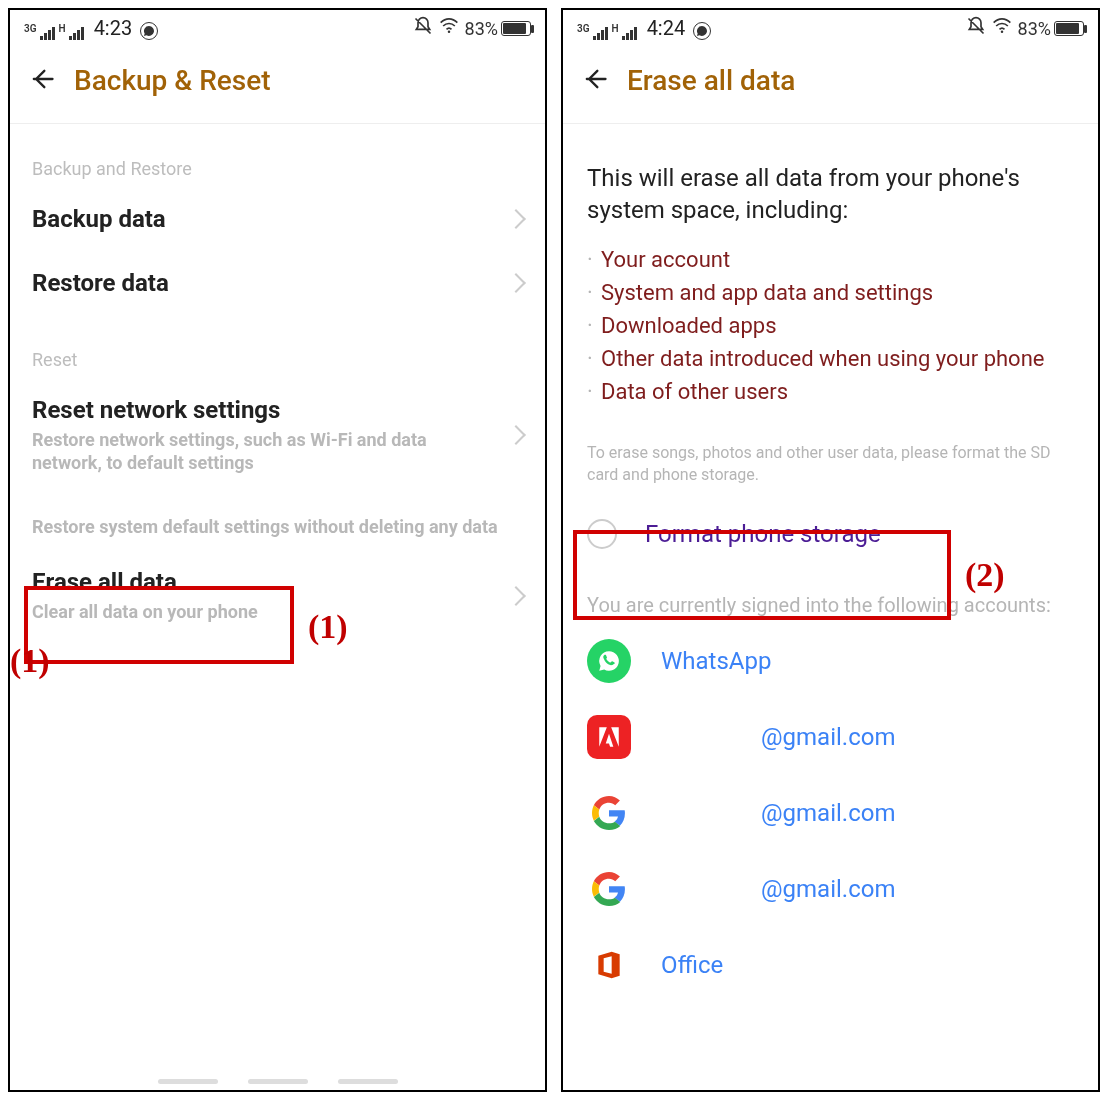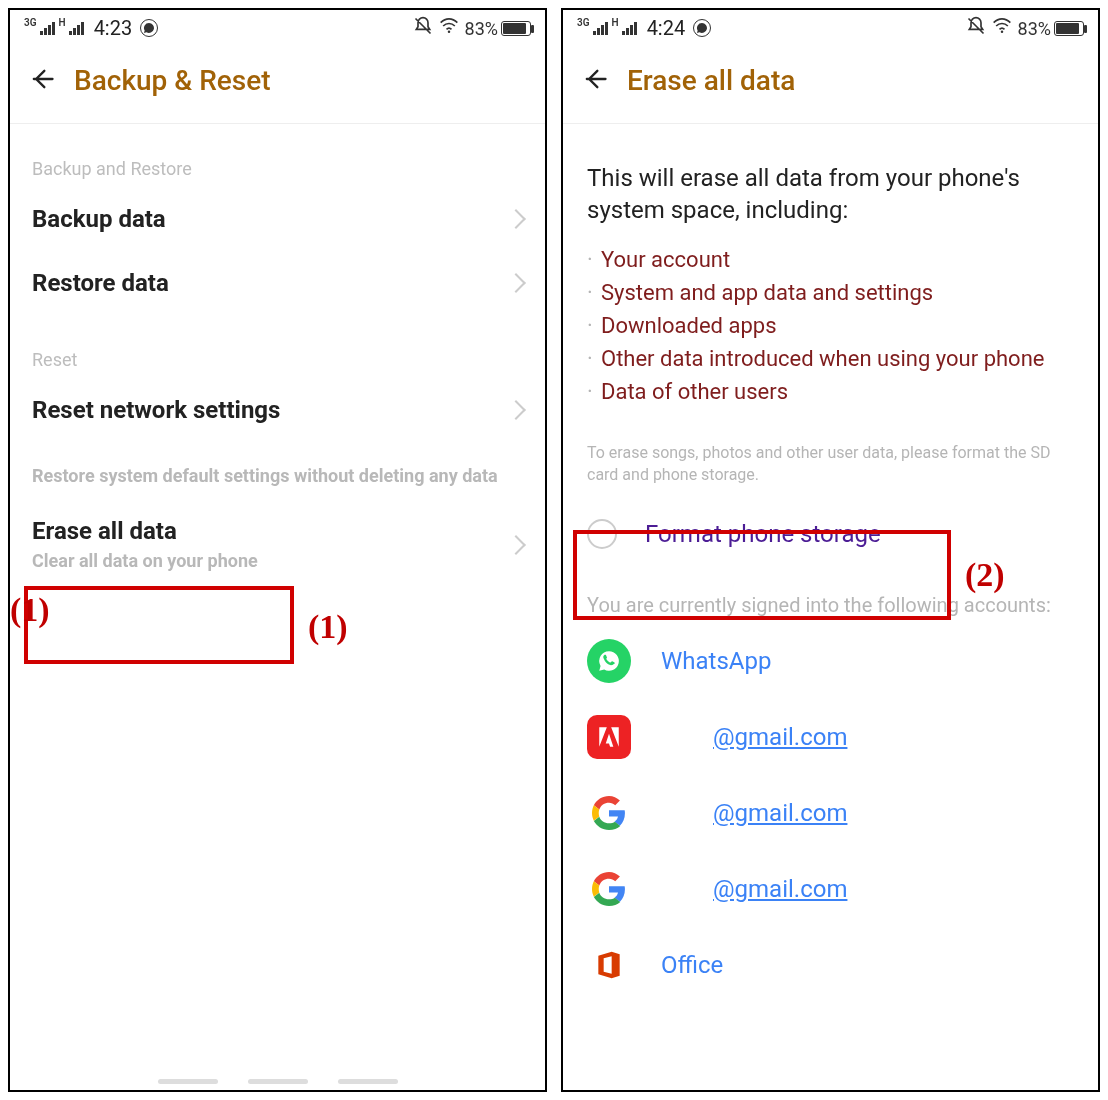--- a/index.html
+++ b/index.html
@@ -22,21 +22,21 @@
   }
   
   .status-bar {
     display: flex;
     justify-content: space-between;
     align-items: center;
     padding: 6px 14px 2px 14px;
     font-size: 18px;
     color: #333;
   }
-  .status-left { display: flex; align-items: center; gap: 2px; }
+  .status-left { display: flex; align-items: flex-end; gap: 2px; }
   .status-right { display: flex; align-items: center; gap: 6px; }
   .sig { display:inline-flex; align-items:flex-end; gap:1px; margin-right:2px;}
   .sig .bar { width:3px; background:#333; }
   .sig .b1{height:4px}.sig .b2{height:7px}.sig .b3{height:10px}.sig .b4{height:13px}
   .sig-label { font-size:10px; font-weight:600; position:relative; top:-6px; margin-right:1px;}
   .clock { font-size:20px; margin-left:6px; margin-right:6px; color:#222;}
   .wa-icon { width:18px; height:18px; border:1.5px solid #333; border-radius:50%; display:inline-flex; align-items:center; justify-content:center; font-size:11px; }
   .batt { display:inline-flex; align-items:center; gap:3px; font-size:18px; }
   .batt-body { width:30px; height:15px; border:1.5px solid #333; border-radius:3px; position:relative; }
   .batt-body::after { content:""; position:absolute; right:-4px; top:3px; width:3px; height:8px; background:#333; border-radius:1px;}
@@ -73,21 +73,21 @@
   .bullet-item { font-size:22px; color:#7f1d1d; line-height:1.5; padding-left:14px; position:relative; }
   .bullet-item::before { content:"·"; position:absolute; left:0; top:0; color:#b5b5b5; font-size:22px;}
   .hint-text { font-size:16px; color:#b5b5b5; padding: 26px 24px 10px 24px; line-height:1.4;}
   .format-row { display:flex; align-items:center; gap:28px; padding: 22px 24px; position:relative;}
   .radio-circle { width:30px; height:30px; border:2px solid #ccc; border-radius:50%; flex-shrink:0;}
   .format-label { font-size:24px; color:#4c1d95; }
   .signed-label { font-size:20px; color:#b5b5b5; padding: 22px 24px 6px 24px;}
   .acct-row { display:flex; align-items:center; gap:30px; padding: 16px 24px;}
   .acct-icon { width:44px; height:44px; border-radius:10px; display:flex; align-items:center; justify-content:center; flex-shrink:0;}
   .acct-label { font-size:24px; color:#3b82f6; }
-  .acct-label.pushed { margin-left: 52px; text-decoration: underline; }
+  .acct-label.pushed { margin-left: 100px; }
   .whatsapp-icon { background:#25D366; border-radius:50%; }
   .adobe-icon { background:#ED2224; border-radius:10px; color:#fff; font-weight:700; font-size:22px;}
   .nav-indicator { position:absolute; bottom:6px; left:0; right:0; display:flex; justify-content:center; gap:30px;}
   .nav-pill { width:60px; height:5px; background:#ddd; border-radius:3px;}
 </style>
 </head>
 <body>
 
 <div class="phone">
   <div class="status-bar">
@@ -157,20 +157,21 @@
         <div class="row-title">Restore data</div>
       </div>
     <span class="chev"></span>
   </div>
 
   <div class="section-label">Reset</div>
 
   <div class="row">
     <div class="row-main">
       <div class="row-title">Reset network settings</div>
+      <div class="row-sub">Restore network settings, such as Wi-Fi and data network, to default settings</div>
     </div>
     <span class="chev"></span>
   </div>
 
   <div class="row">
     <div class="row-main">
       <div class="row-sub">Restore system default settings without deleting any data</div>
     </div>
   </div>
 

